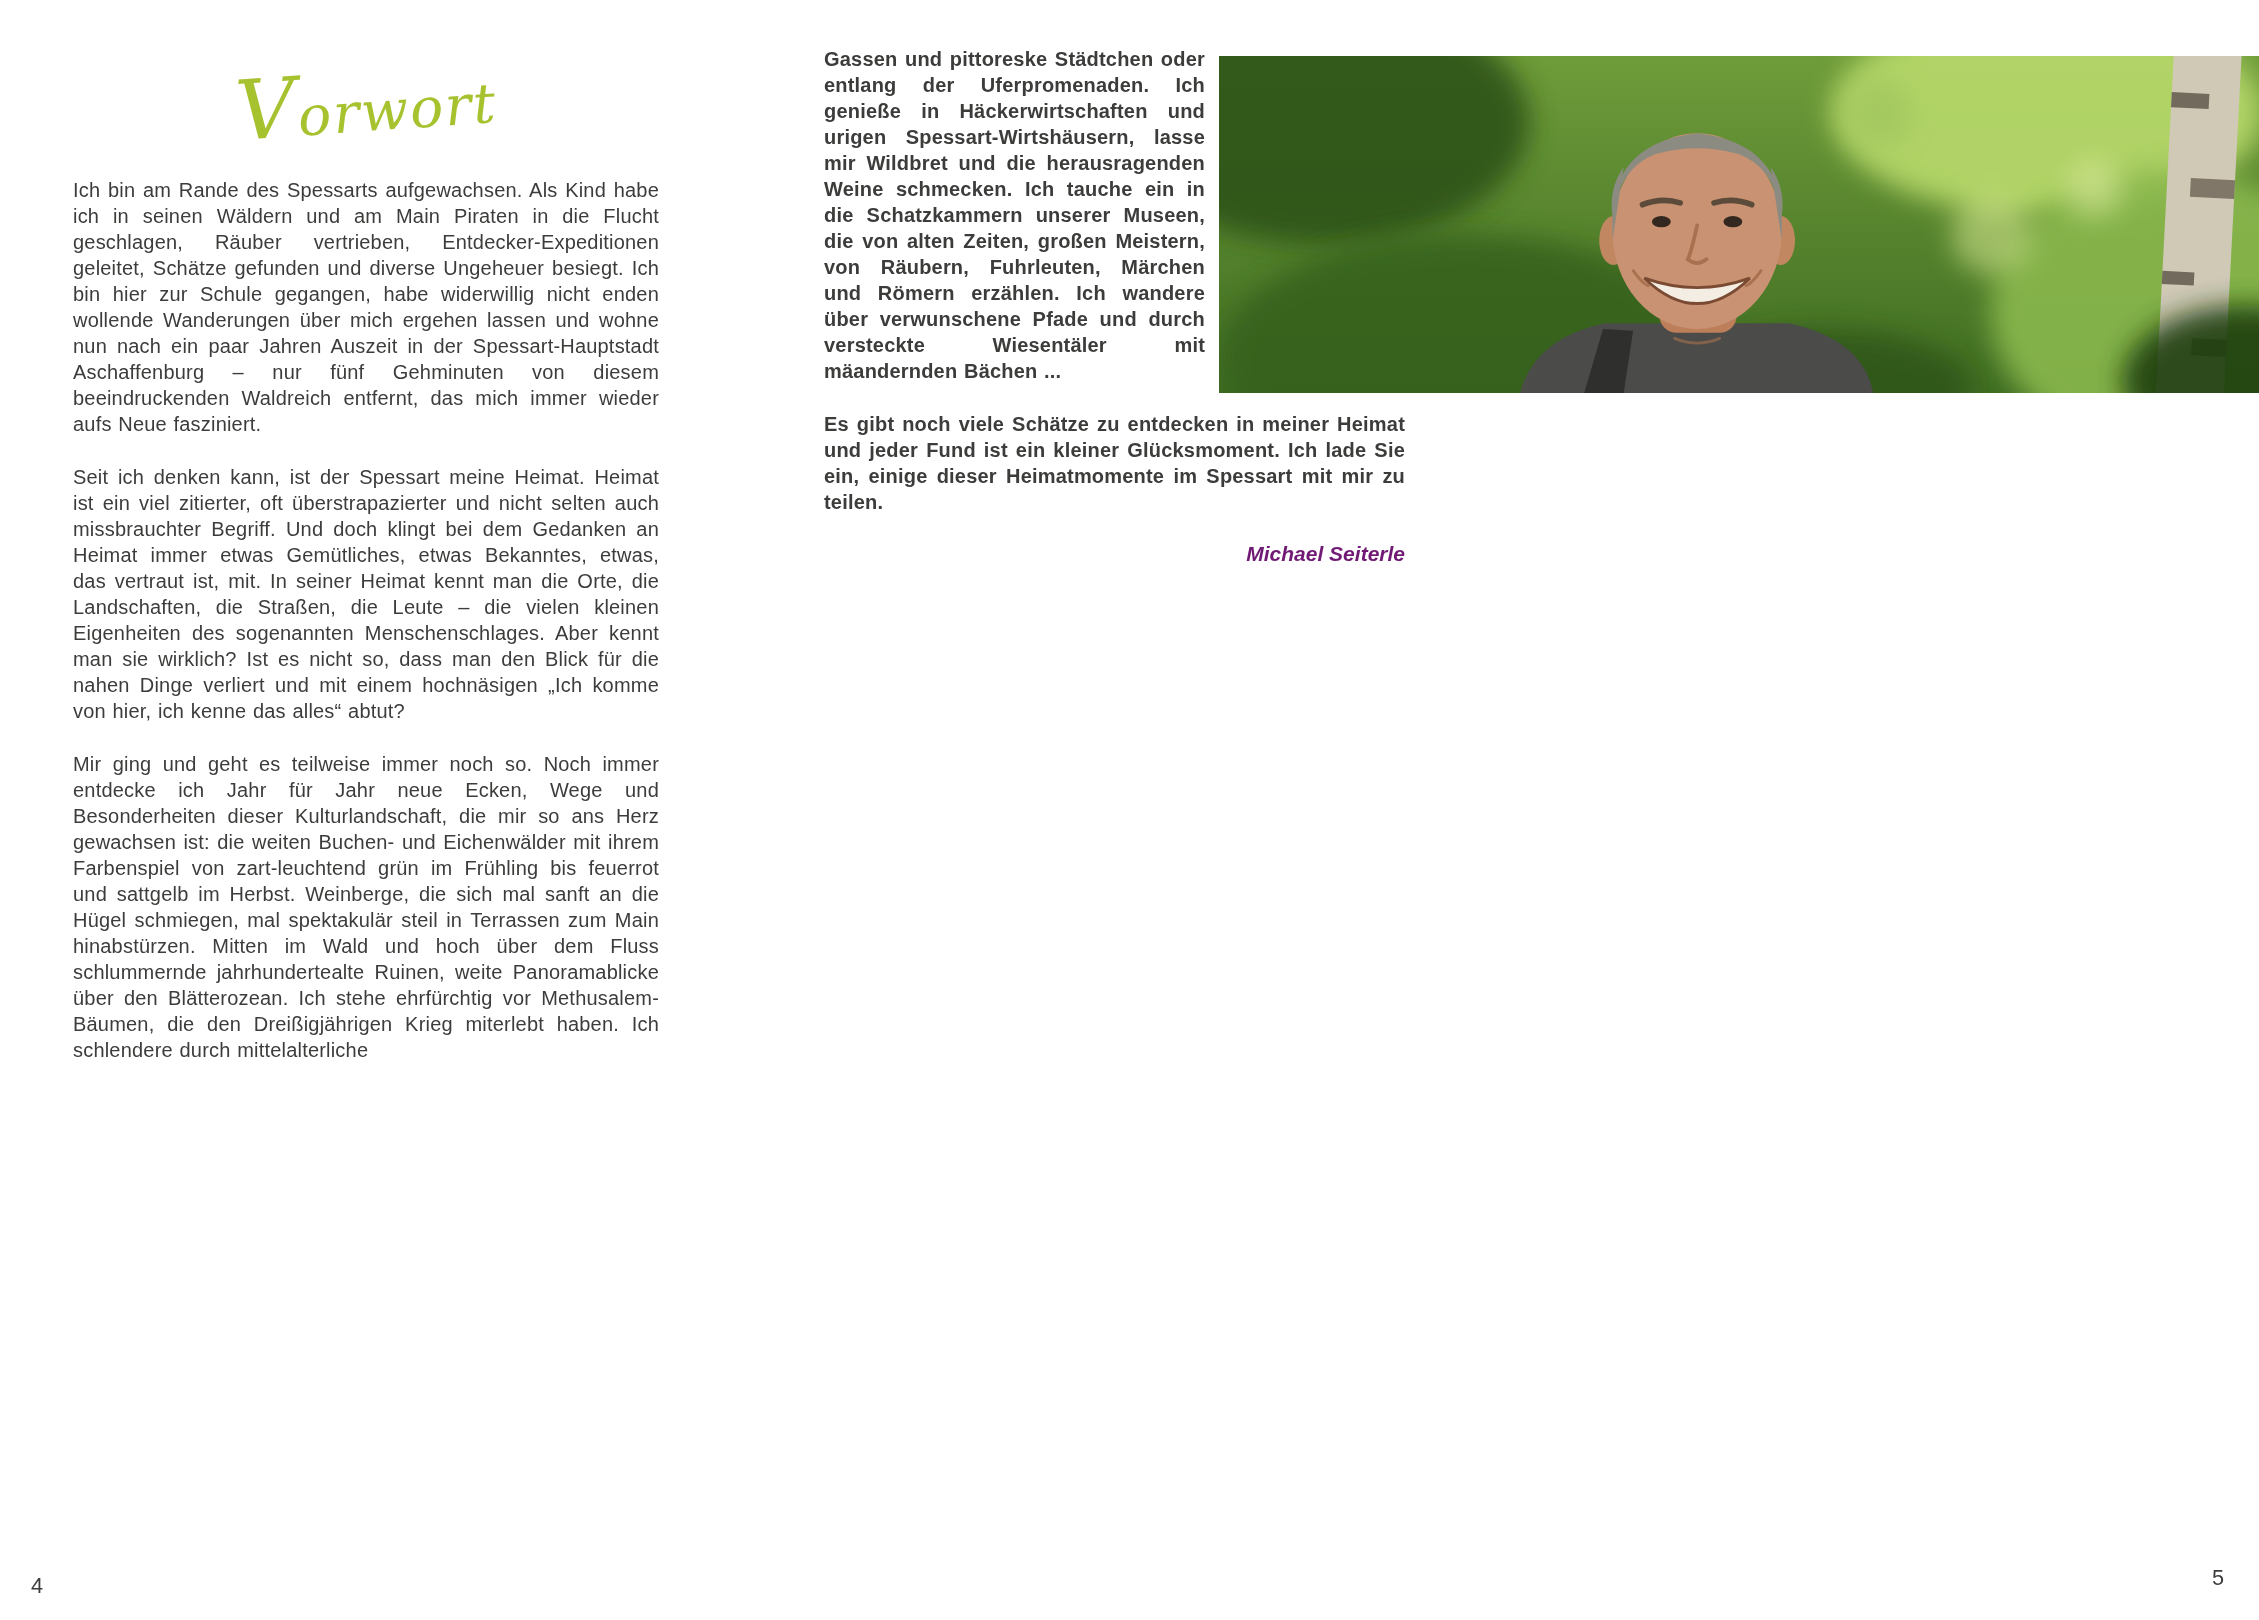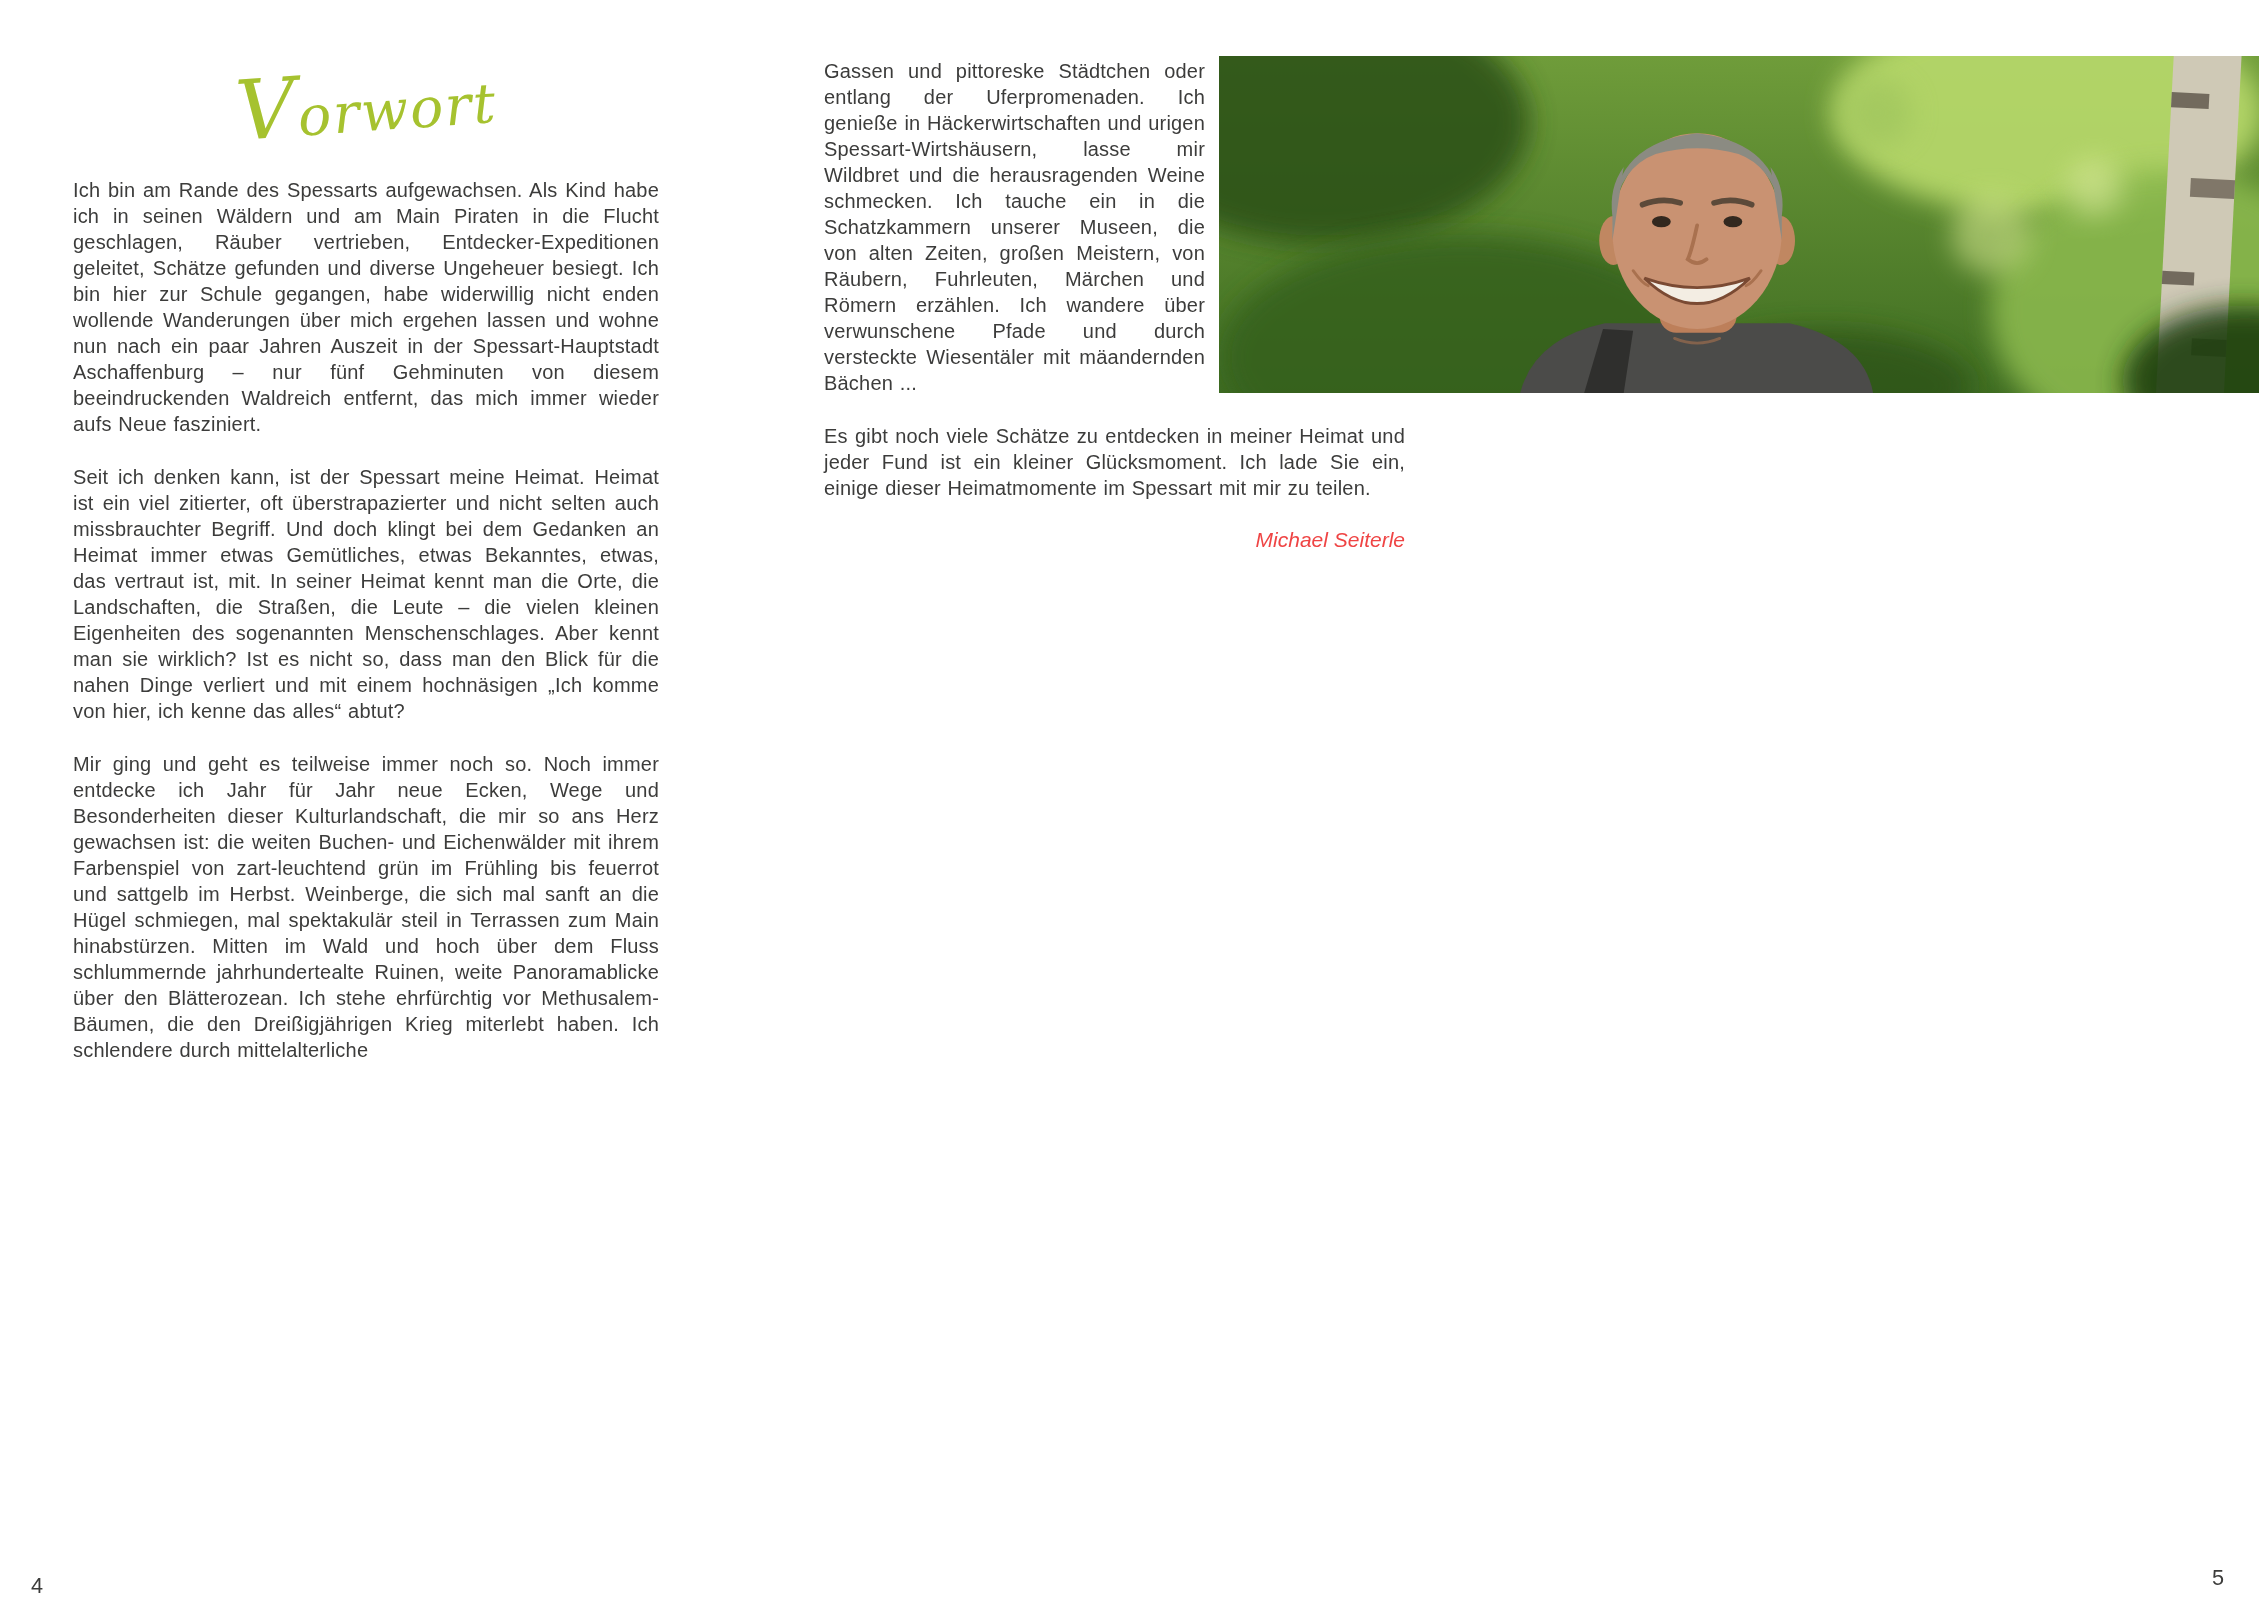--- a/index.html
+++ b/index.html
@@ -52,34 +52,35 @@
     word-spacing: 0.9px;
     hyphens: auto;
     -webkit-hyphens: auto;
   }
   p.body-par:last-child { margin-bottom: 8px; }
 
   
   .right-col {
     position: absolute;
     left: 824px;
-    top: 58px;
+    top: 46px;
     width: 581px;
+    font-weight: bold;
   }
   .wrap-spacer {
     float: right;
     width: 200px;
     height: 347px;
   }
   .signature {
     margin-top: 26px;
     text-align: right;
     font-style: italic;
     font-size: 21px;
-    color: #ef4444;
+    color: #701a75;
   }
 
   
   .photo-frame {
     position: absolute;
     left: 1219px;
     top: 56px;
     width: 1040px;
     height: 337px;
     overflow: hidden;

